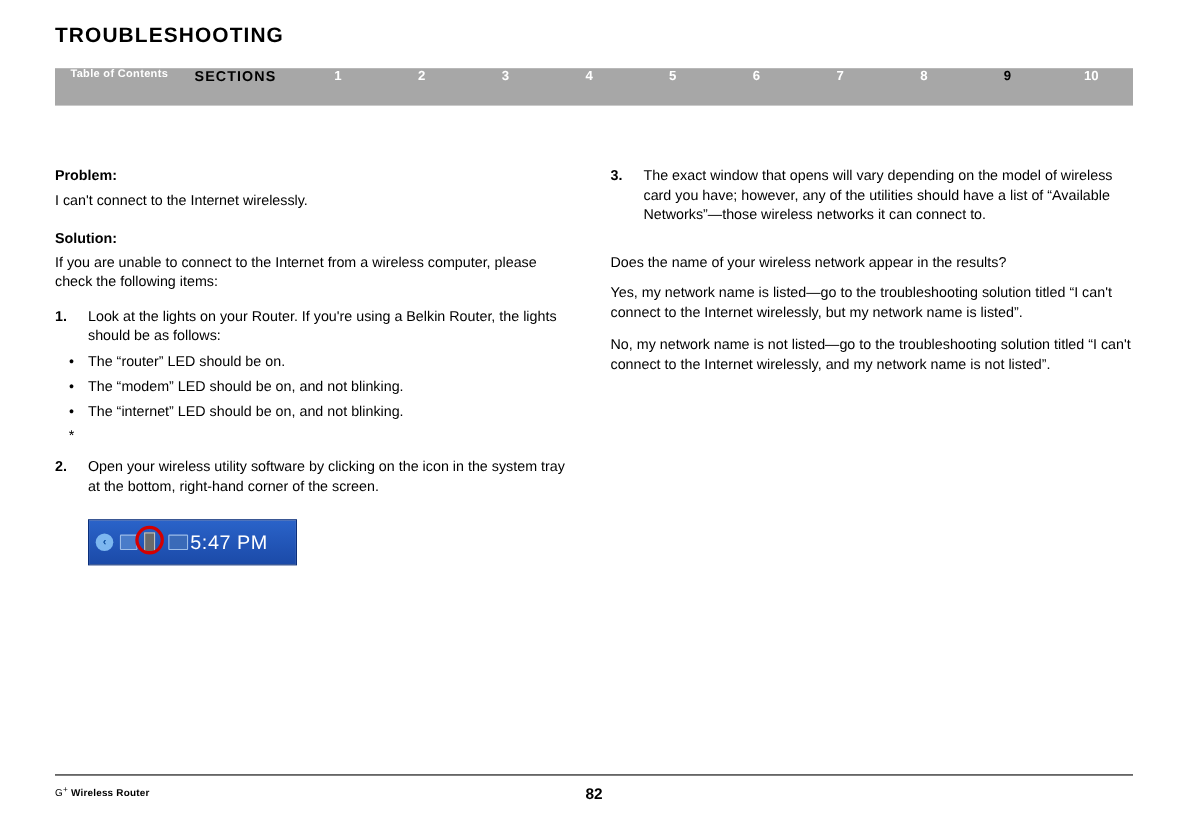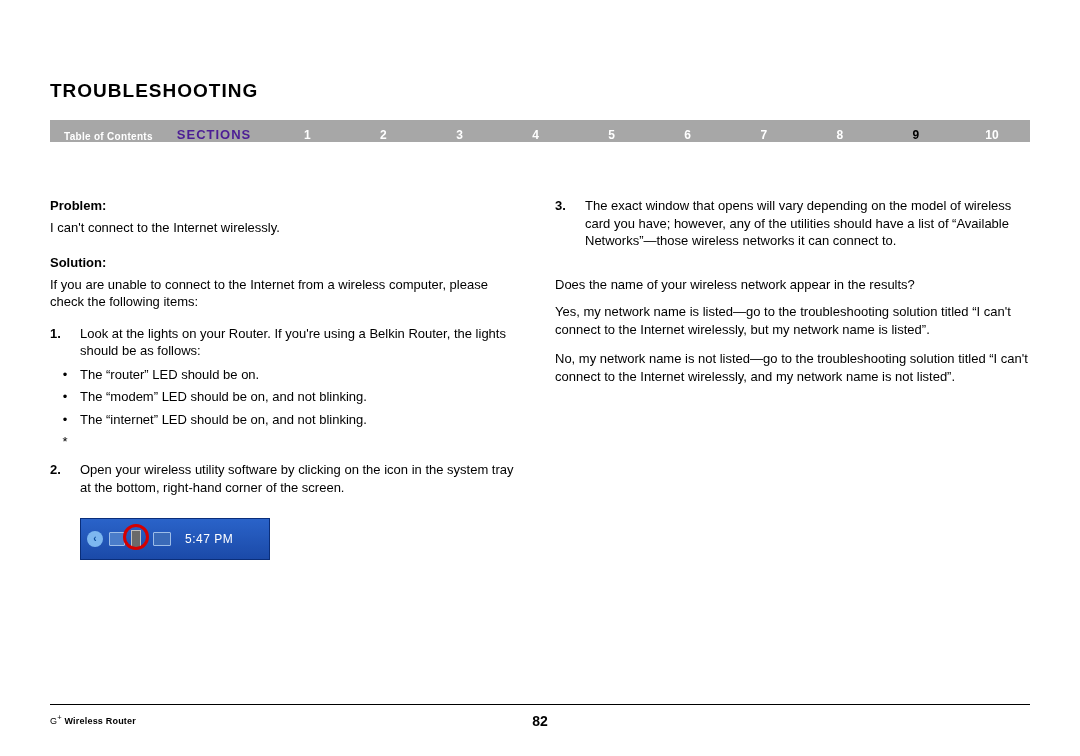--- a/index.html
+++ b/index.html
@@ -5,49 +5,49 @@
   * { box-sizing: border-box; margin: 0; padding: 0; }
   body {
     width: 1080px;
     height: 756px;
     background: #ffffff;
     font-family: Arial, Helvetica, sans-serif;
     color: #000;
     position: relative;
   }
   .page {
-    padding: 80px 50px 0 50px;
+    padding: 22px 50px 0 50px;
   }
   .page-title {
     font-size: 19px;
     font-weight: bold;
     letter-spacing: 1px;
     margin-bottom: 18px;
   }
   .nav-bar {
     background: #a7a7a7;
-    height: 22px;
-    display: flex;
-    align-items: flex-end;
+    height: 34px;
+    display: flex;
+    align-items: flex-start;
     color: #fff;
     font-size: 11px;
     position: relative;
   }
   .toc {
     font-weight: bold;
     padding: 0 14px;
     font-size: 10px;
     letter-spacing: 0.3px;
   }
   .sections-label {
     font-weight: bold;
     font-size: 13px;
     letter-spacing: 1px;
     padding: 0 18px 0 10px;
-    color: #4c1d95;
+    color: #000000;
   }
   .nav-nums {
     display: flex;
     flex: 1;
   }
   .nav-num {
     flex: 1;
     text-align: center;
     font-weight: bold;
     font-size: 12px;
@@ -150,22 +150,22 @@
   }
   .tray-monitor2 {
     width: 18px; height: 14px;
     margin-left: 12px;
     background: #3a6ab8;
     border: 1px solid #9dbde8;
     border-radius: 1px;
   }
   .tray-time {
     color: #fff;
-    font-size: 12px;
-    margin-left: 14px;
+    font-size: 18px;
+    margin-left: 2px;
     letter-spacing: 0.5px;
   }
   .footer {
     position: absolute;
     bottom: 30px;
     left: 50px;
     right: 50px;
     border-top: 1px solid #000;
     padding-top: 8px;
     display: flex;

